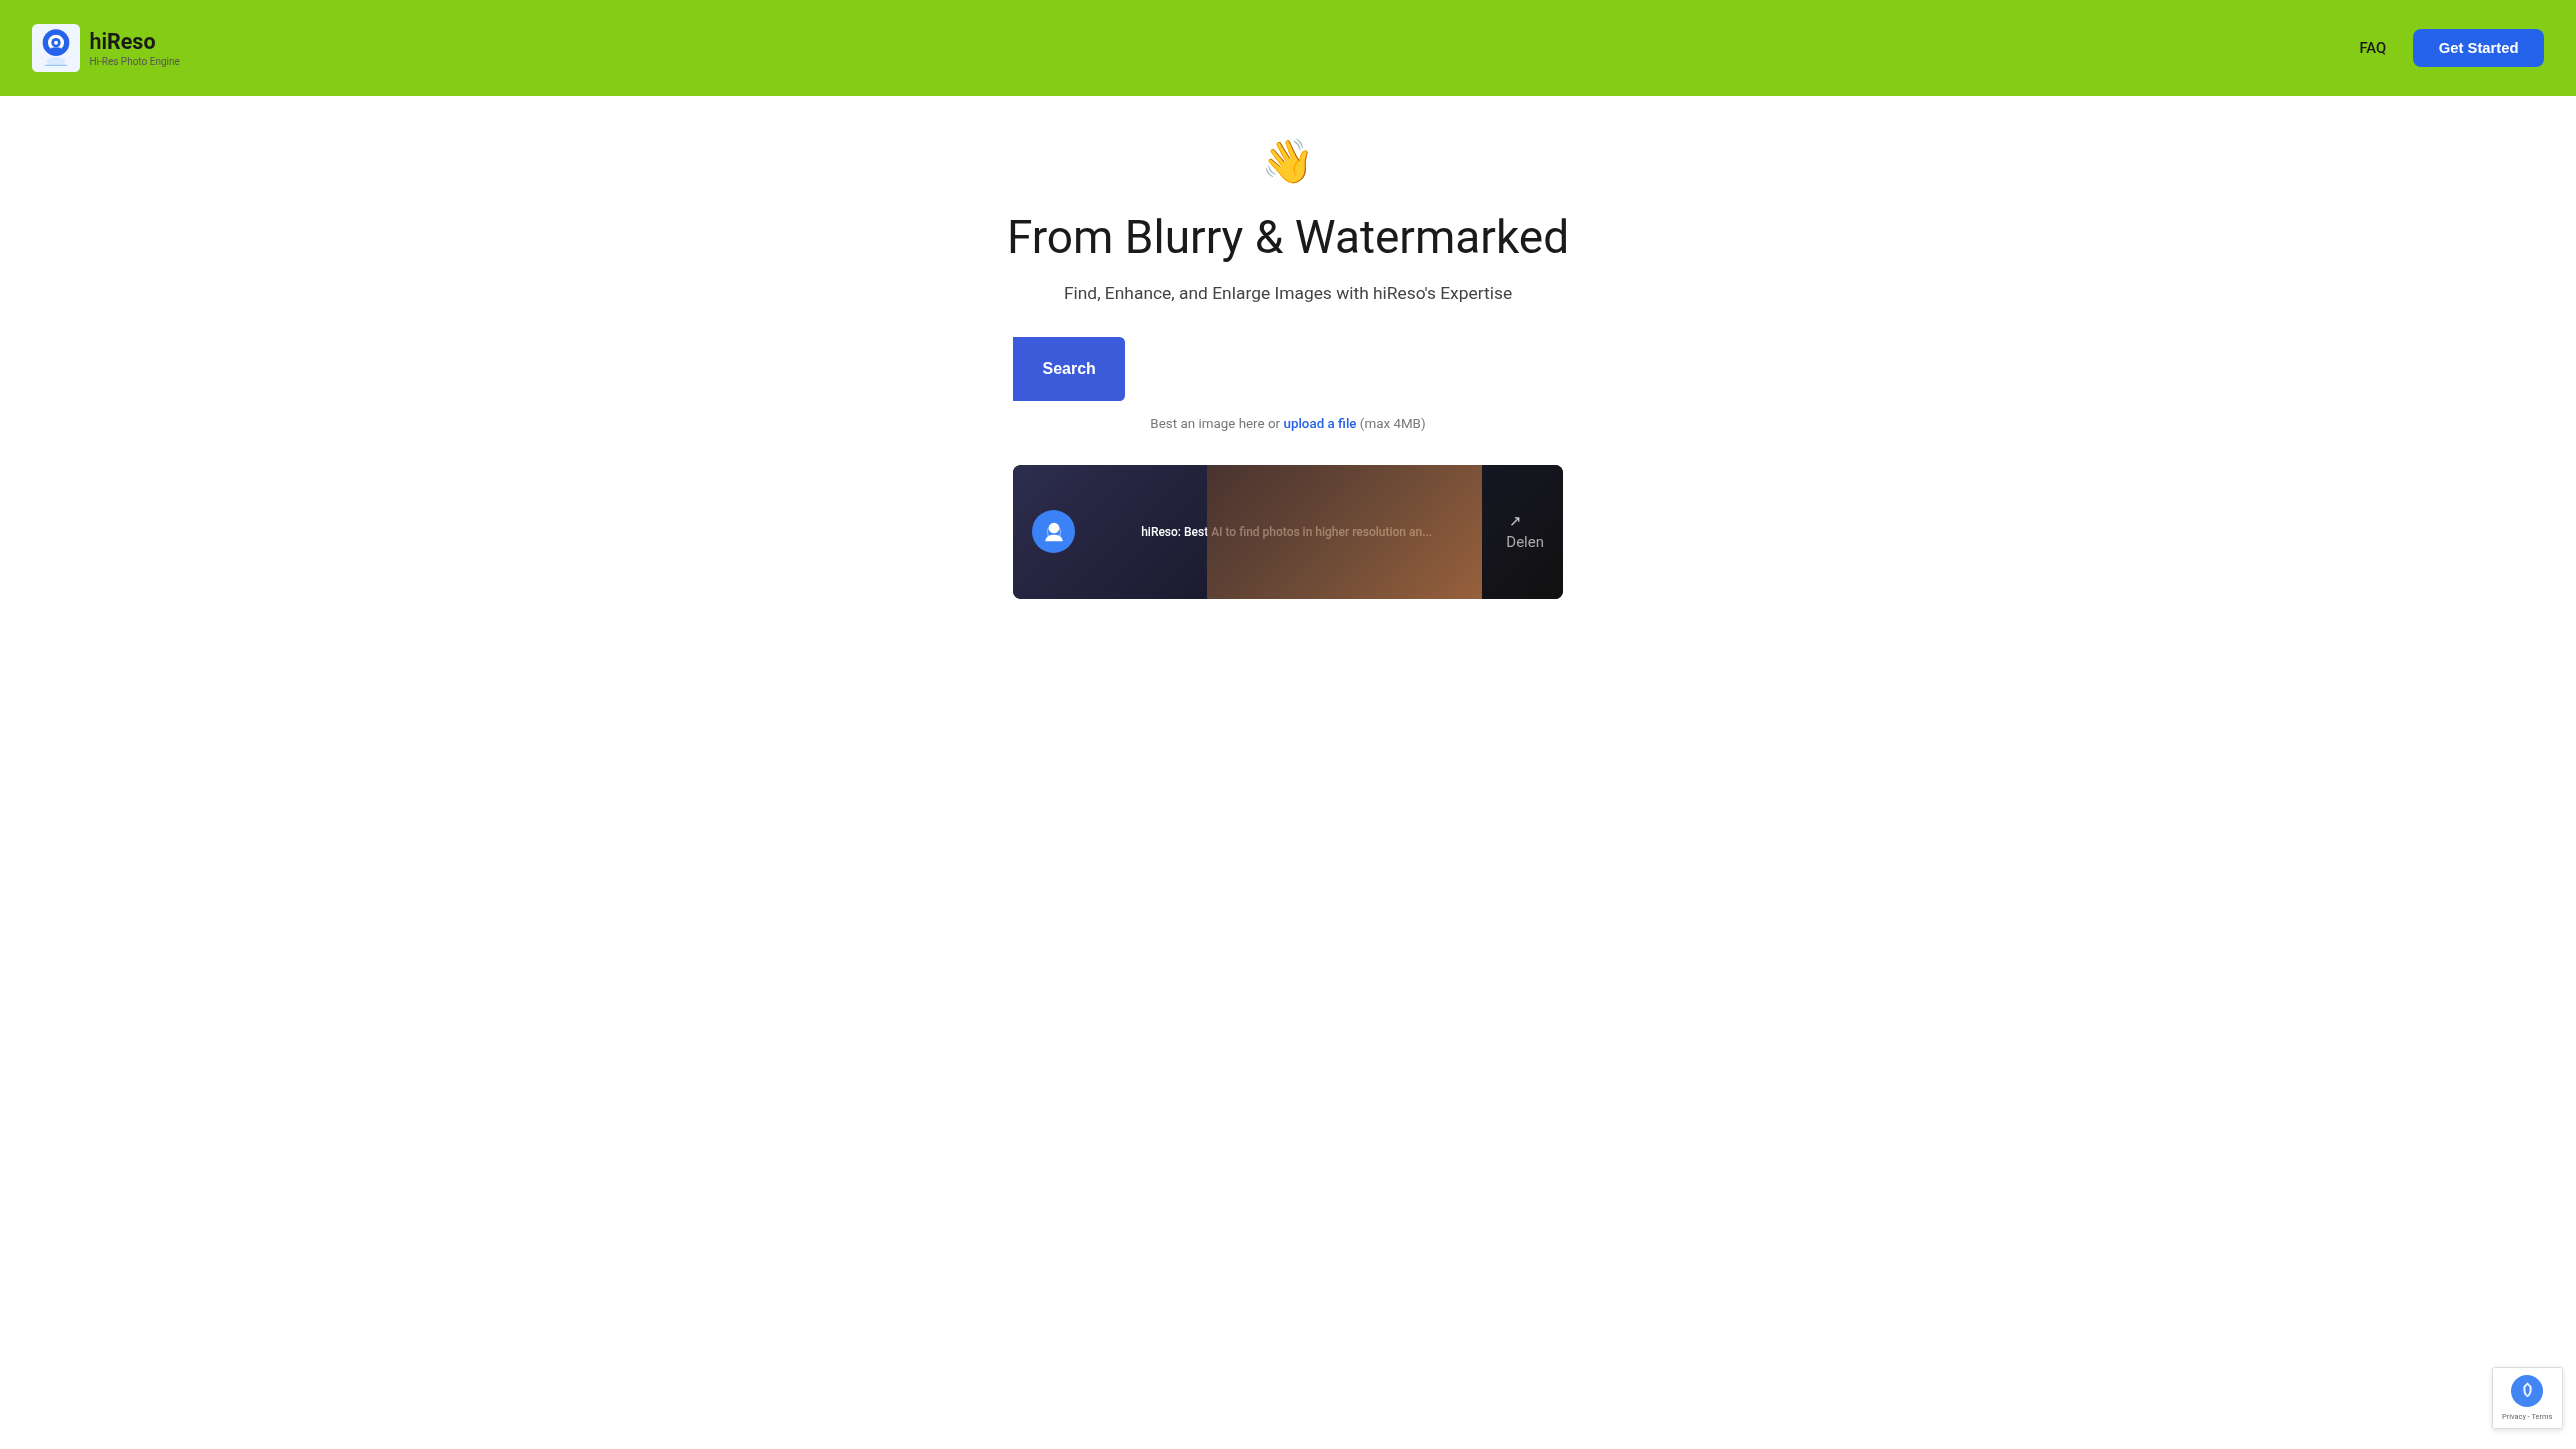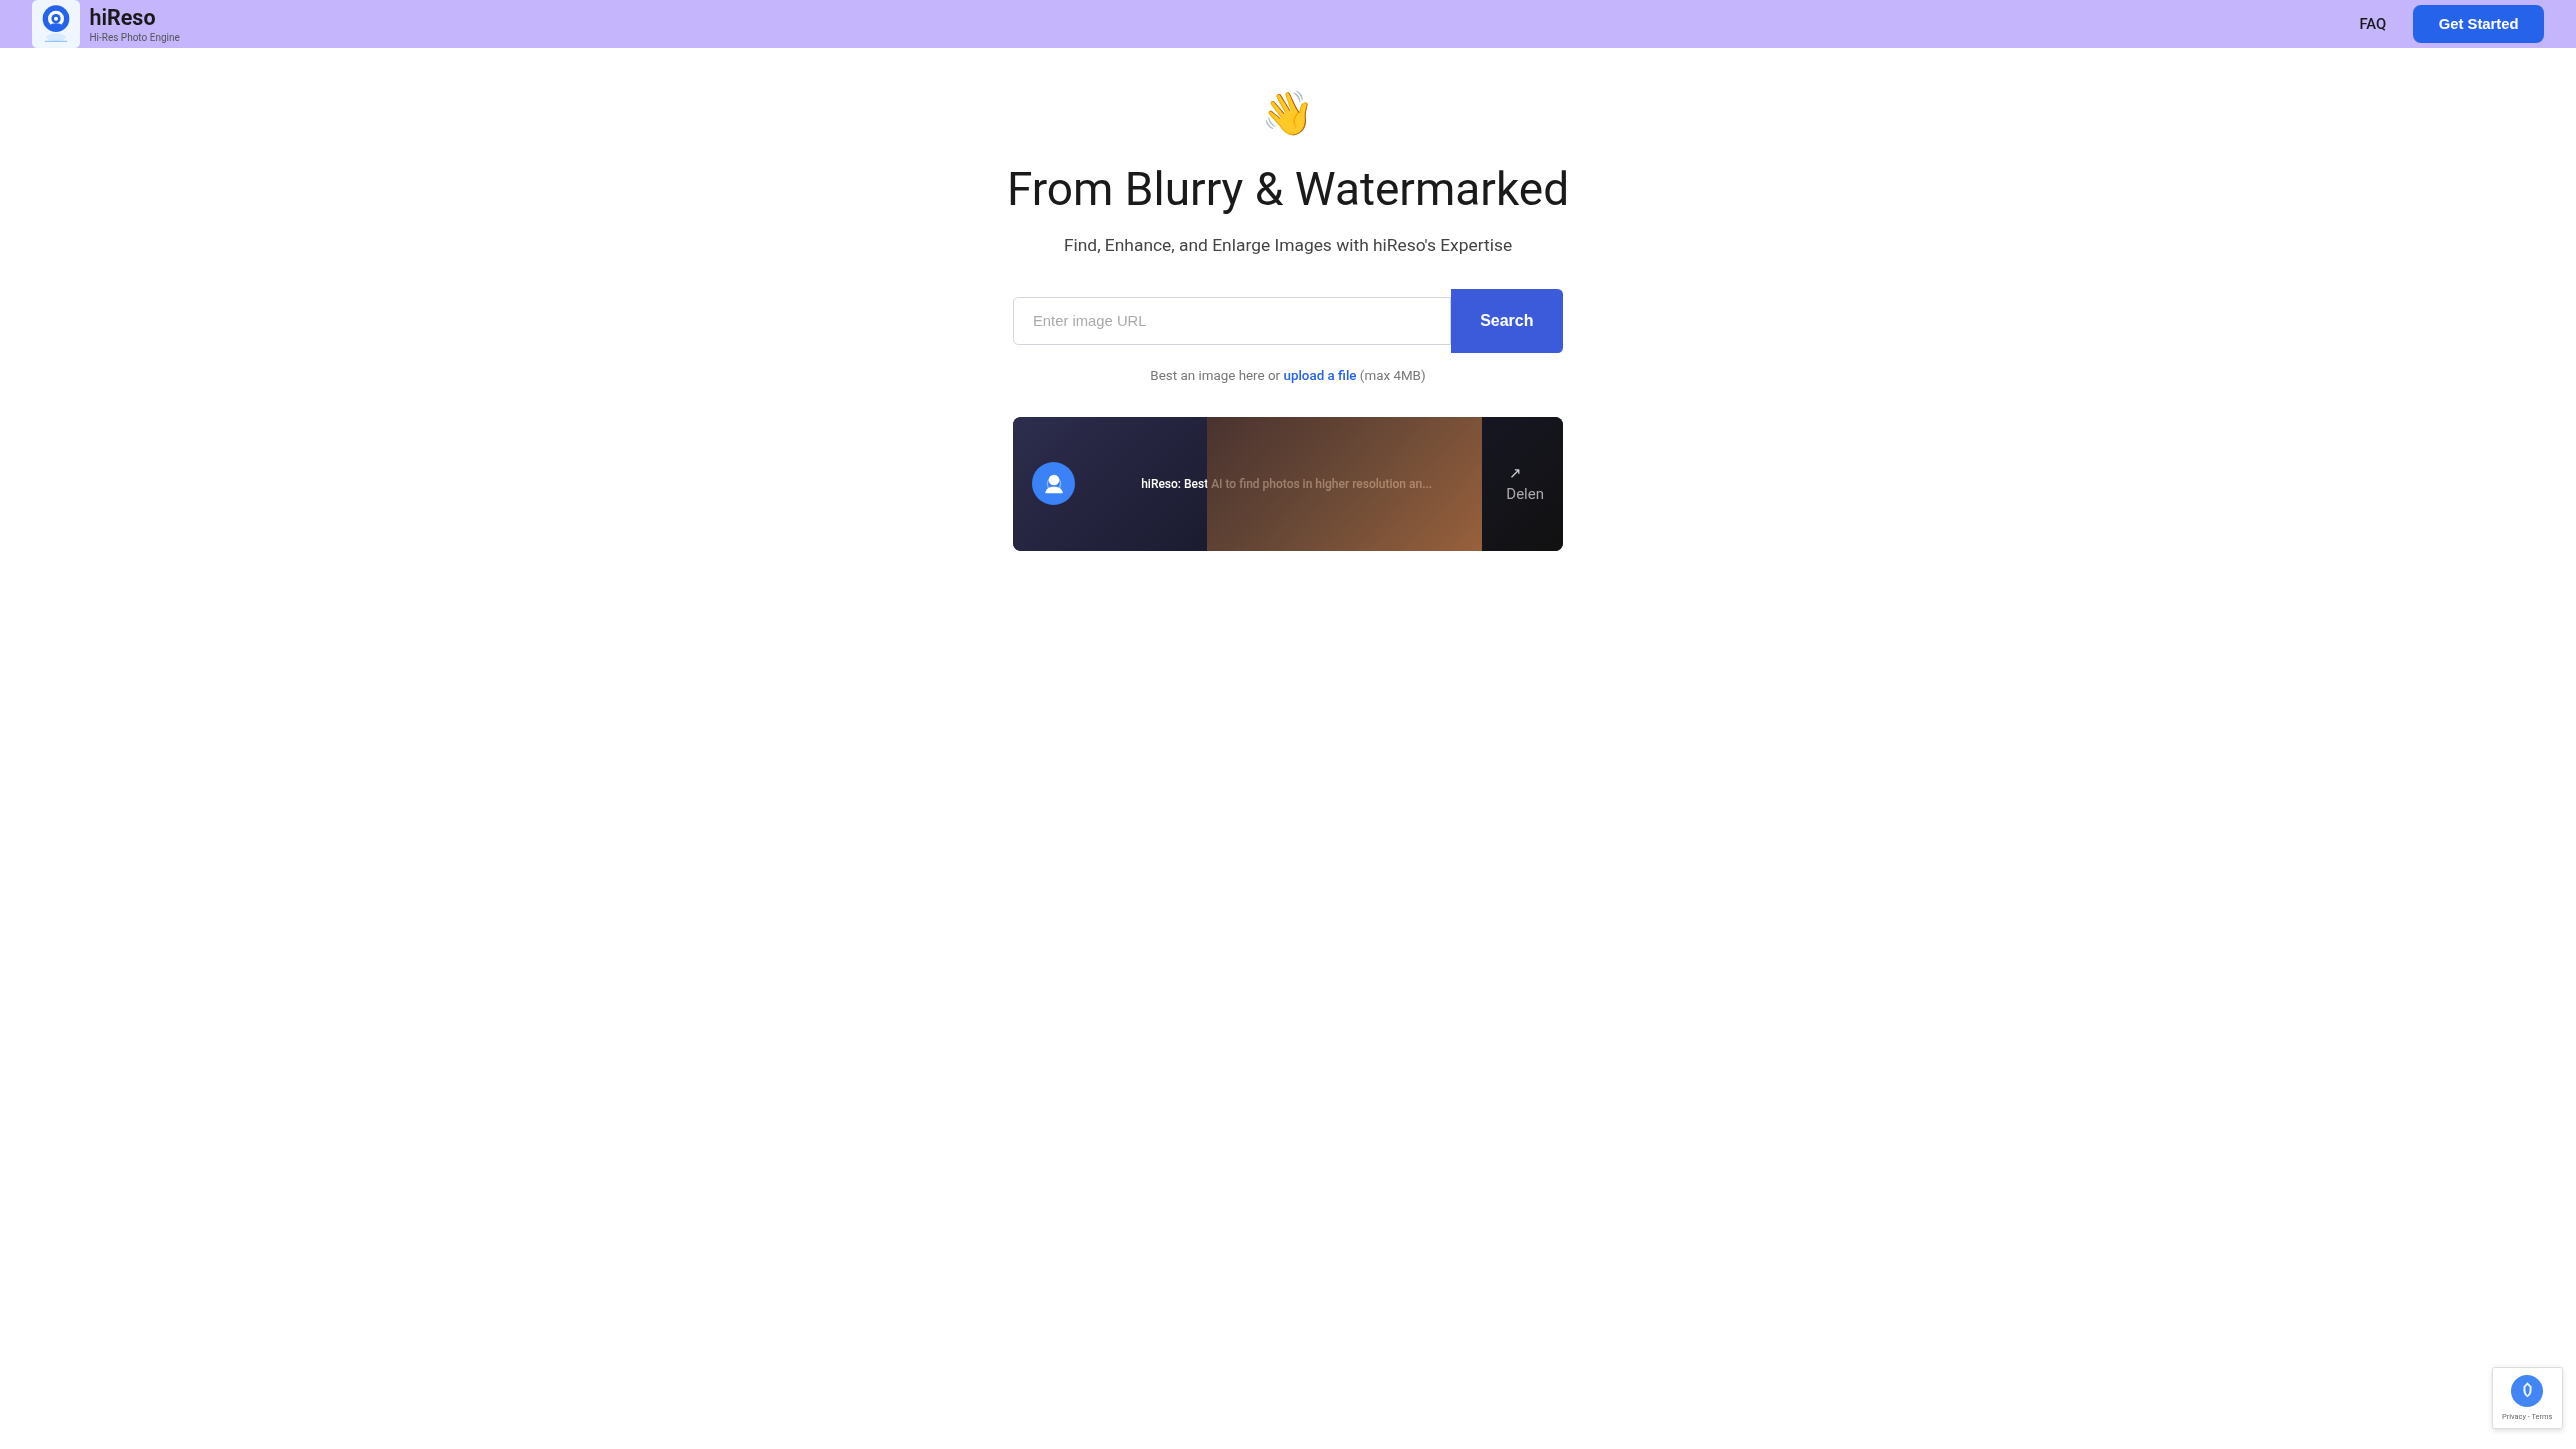--- a/index.html
+++ b/index.html
@@ -14,22 +14,22 @@
       color: #1a1a1a;
       min-height: 100vh;
       overflow-x: hidden;
     }
 
     
     .header {
       display: flex;
       align-items: center;
       justify-content: space-between;
-      padding: 0 32px;
-      background: #c4b5fd;
+      padding: 24px 32px;
+      background: #84cc16;
     }
 
     .logo-area {
       display: flex;
       align-items: center;
       gap: 9.4px;
     }
 
     .logo-icon {
       width: 48px;
@@ -332,21 +332,20 @@
   <div class="wave-emoji">👋</div>
 
   <h1 class="hero-heading">
     <span>From Blurry &amp; Watermarked</span>
     <br>
   </h1>
 
   <p class="hero-subheading">Find, Enhance, and Enlarge Images with hiReso's Expertise</p>
 
   <div class="search-bar-container">
-    <input class="search-input" type="text" placeholder="Enter image URL" style="">
     <button class="search-btn">Search</button>
   </div>
 
   <p class="upload-text">
     <span>Best an image here or </span><a class="upload-link" href="#">upload a file</a><span> (max 4MB)</span>
   </p>
 
   <div class="video-container">
     <div class="video-thumb">
 

